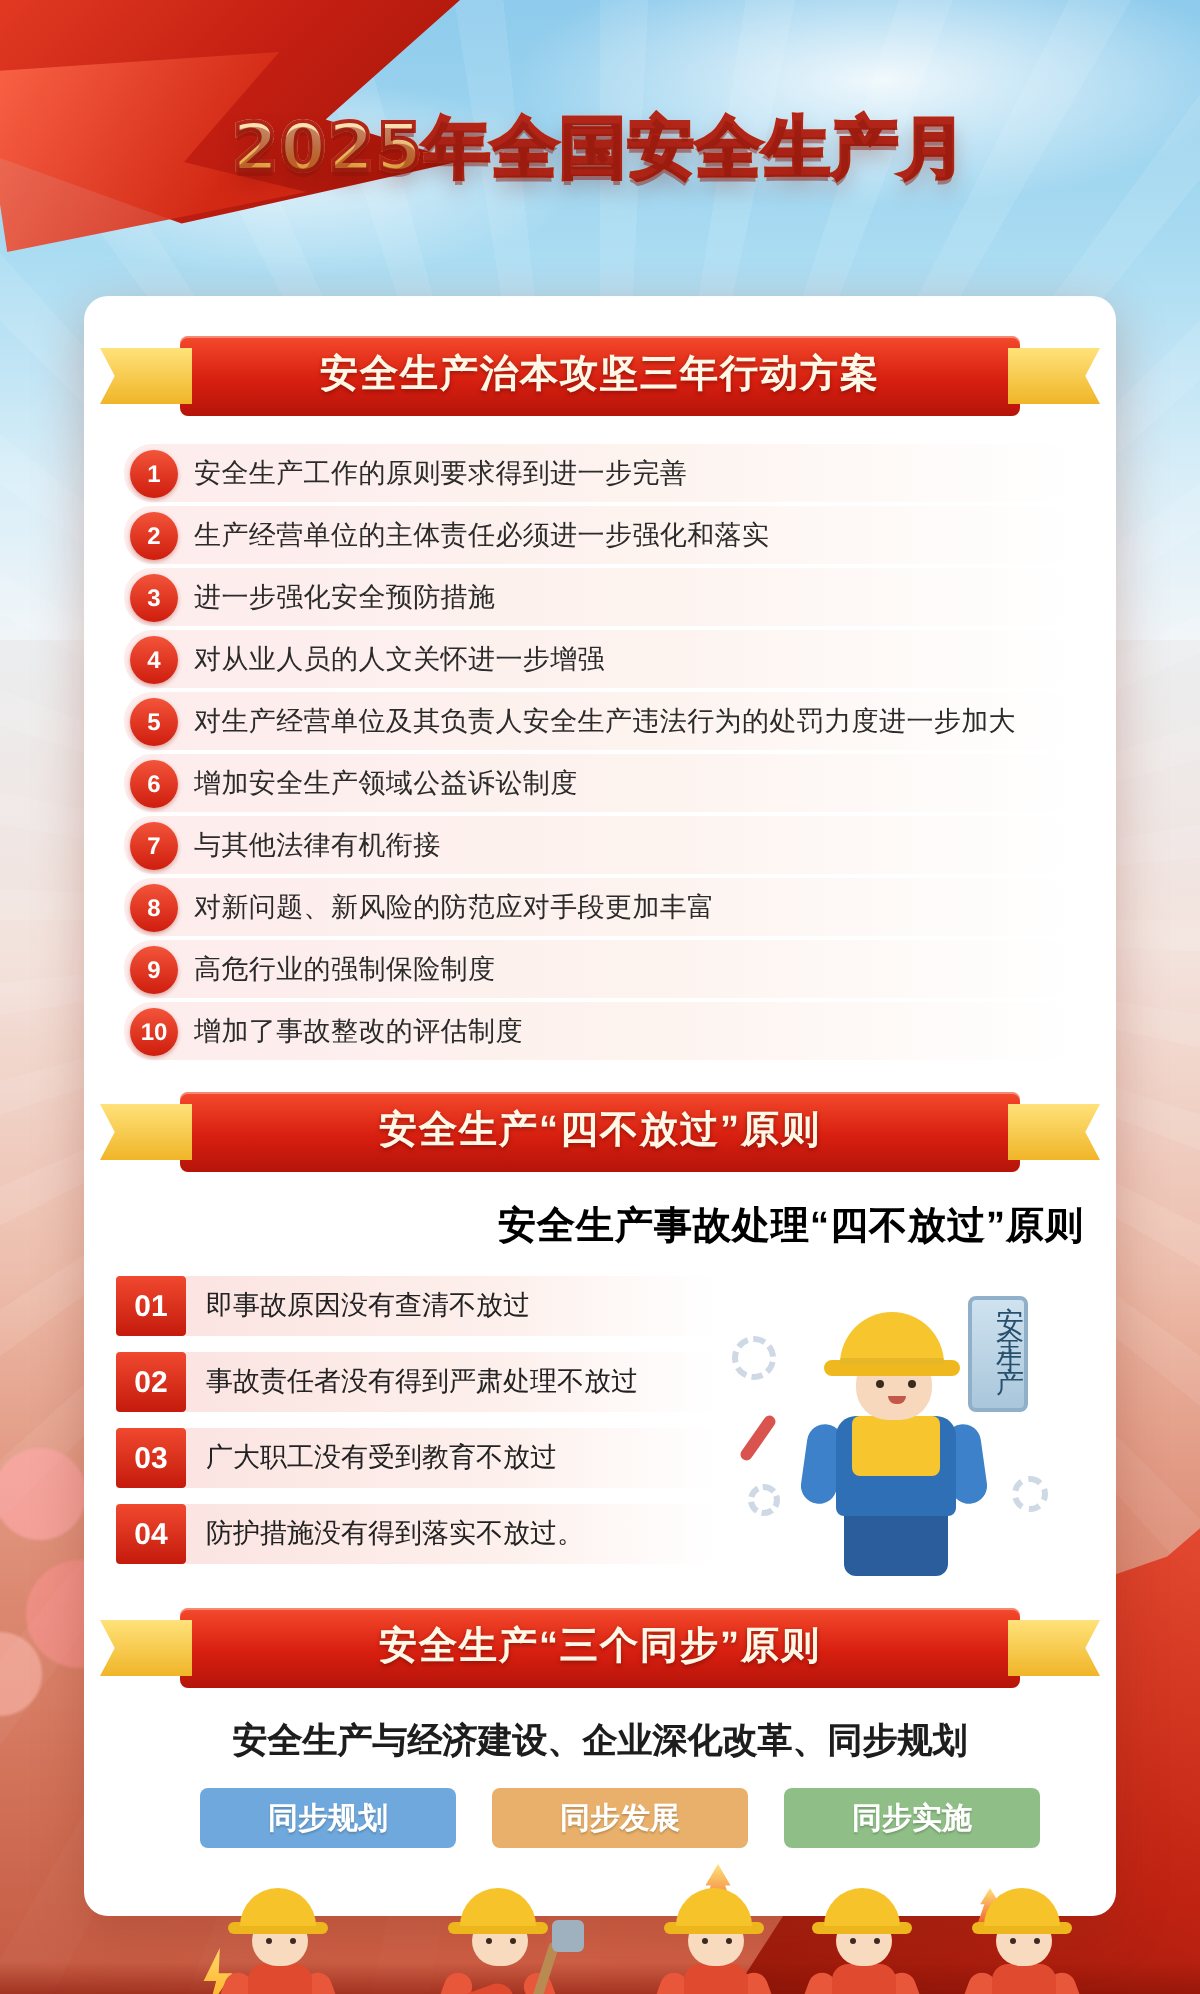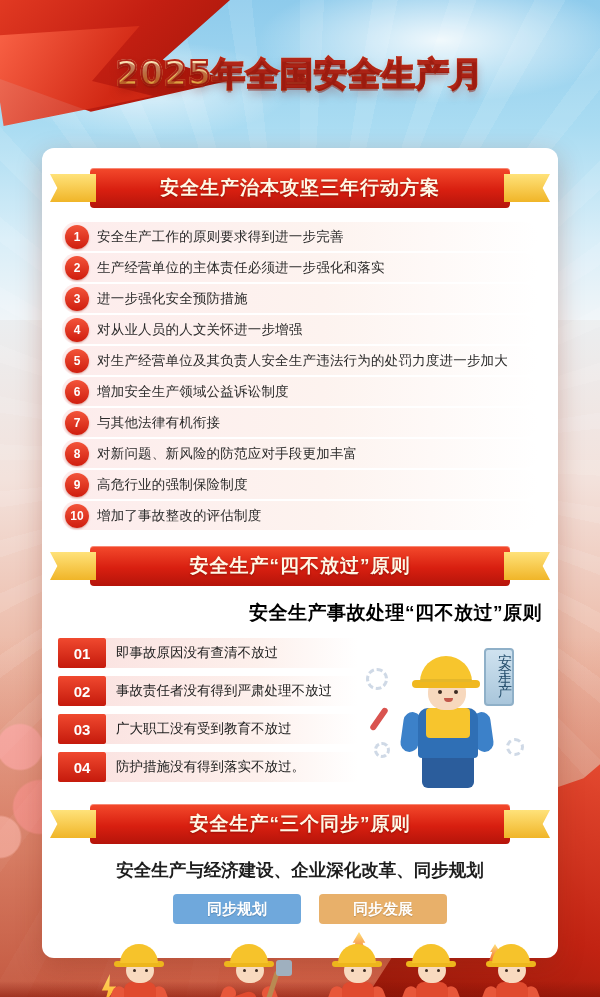--- a/index.html
+++ b/index.html
@@ -130,21 +130,21 @@
     margin:6px 0 12px; letter-spacing:.5px;
   }
 
   
   .four-wrap { position:relative; height:160px; }
   .four-list { width:300px; }
   .four-row {
     display:flex; align-items:center; height:30px; margin-bottom:8px;
   }
   .four-row .tag {
-    width:48px; height:30px; flex:0 0 auto;
+    width:35px; height:30px; flex:0 0 auto;
     background: linear-gradient(180deg,#f0492f,#c51a0c);
     color:#fff; font-size:15px; font-weight:bold;
     display:flex; align-items:center; justify-content:center;
     border-radius:2px;
   }
   .four-row .bar {
     flex:1; height:30px; display:flex; align-items:center; padding-left:10px;
     background: linear-gradient(90deg,#fbe4e2 0%, #fdf0ec 60%, #ffffff 100%);
     font-size:13.5px; color:#222;
   }
@@ -330,20 +330,21 @@
   <div class="banner" style="margin-top:6px">
     <div class="plate"></div>
     <div class="txt">安全生产“三个同步”原则</div>
   </div>
 
   <div class="three-head">安全生产与经济建设、企业深化改革、同步规划</div>
 
   <div class="chips">
     <div class="chip" id="chip0" style="background: rgb(111, 168, 220); margin-left: 20px;">同步规划</div>
     <div class="chip" id="chip1" style="background: rgb(232, 176, 106);">同步发展</div>
+    <div class="chip" id="chip2" style="background: rgb(143, 191, 134);">同步实施</div>
   </div>
 
   <div class="figures">
     <div class="fig" style="left:40px">
       <div class="shock"></div>
       <div class="armL"></div>
       <div class="armR"></div>
 
       <div class="torso"></div>
       <div class="head"></div>

